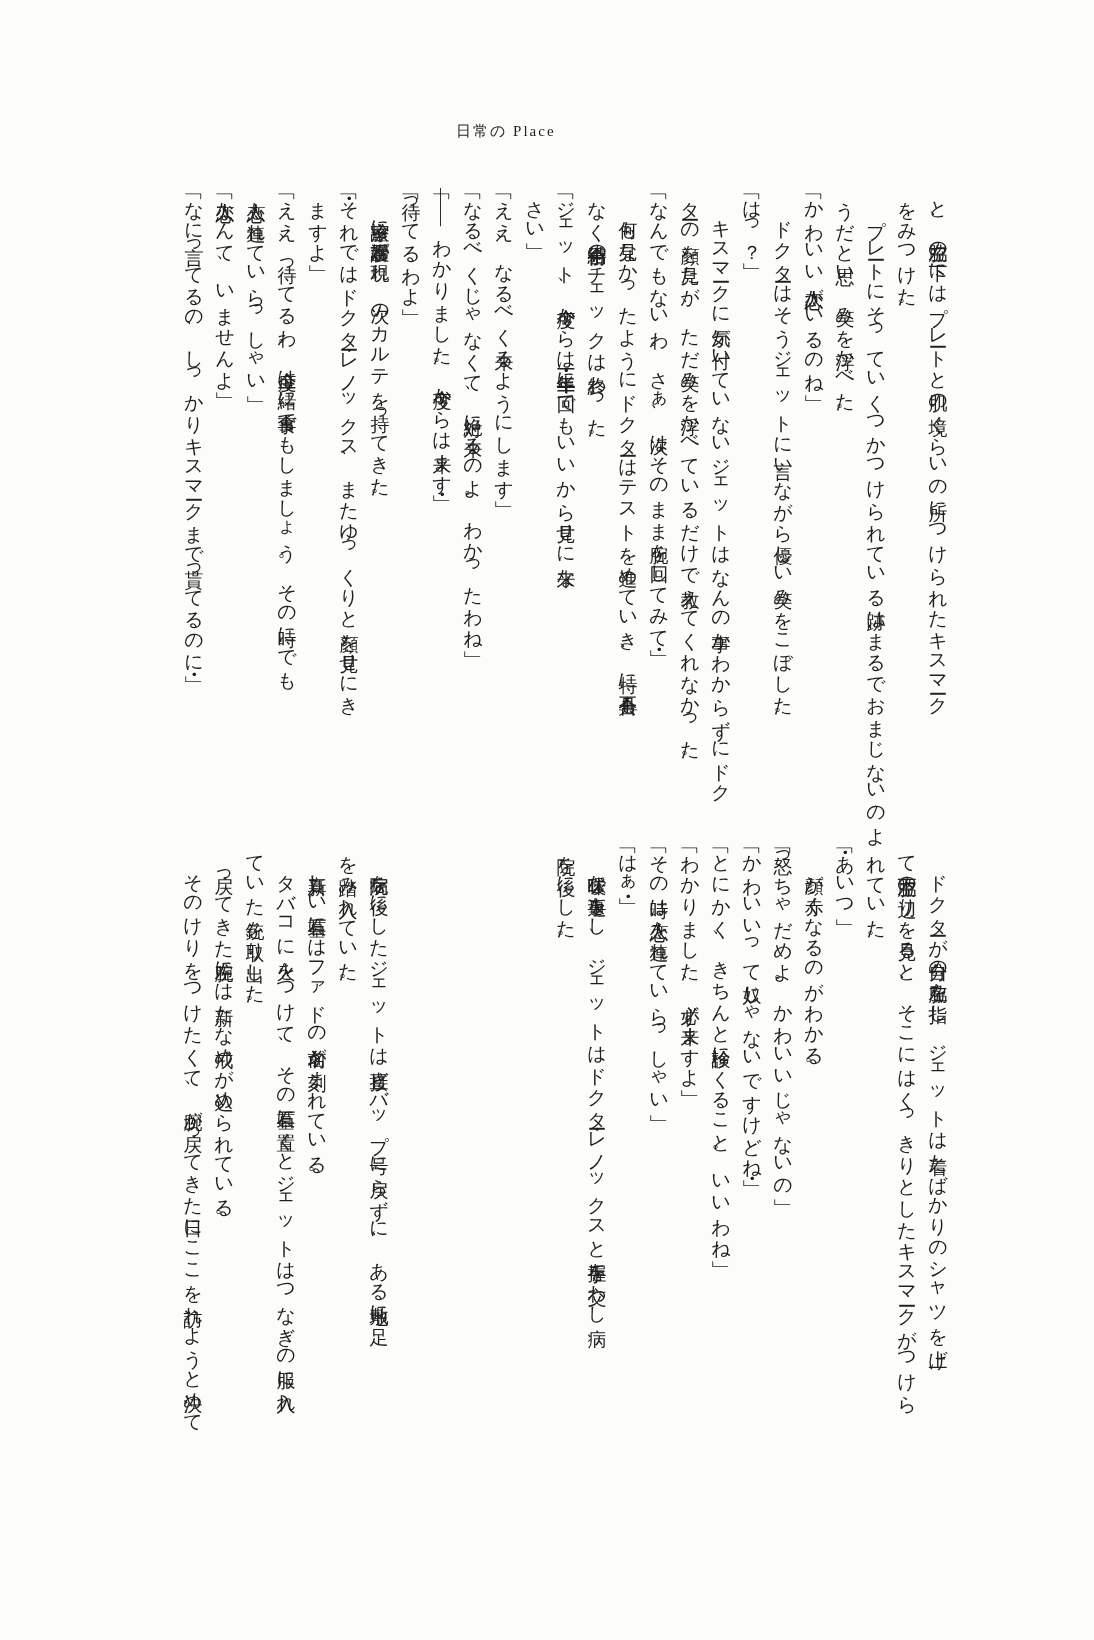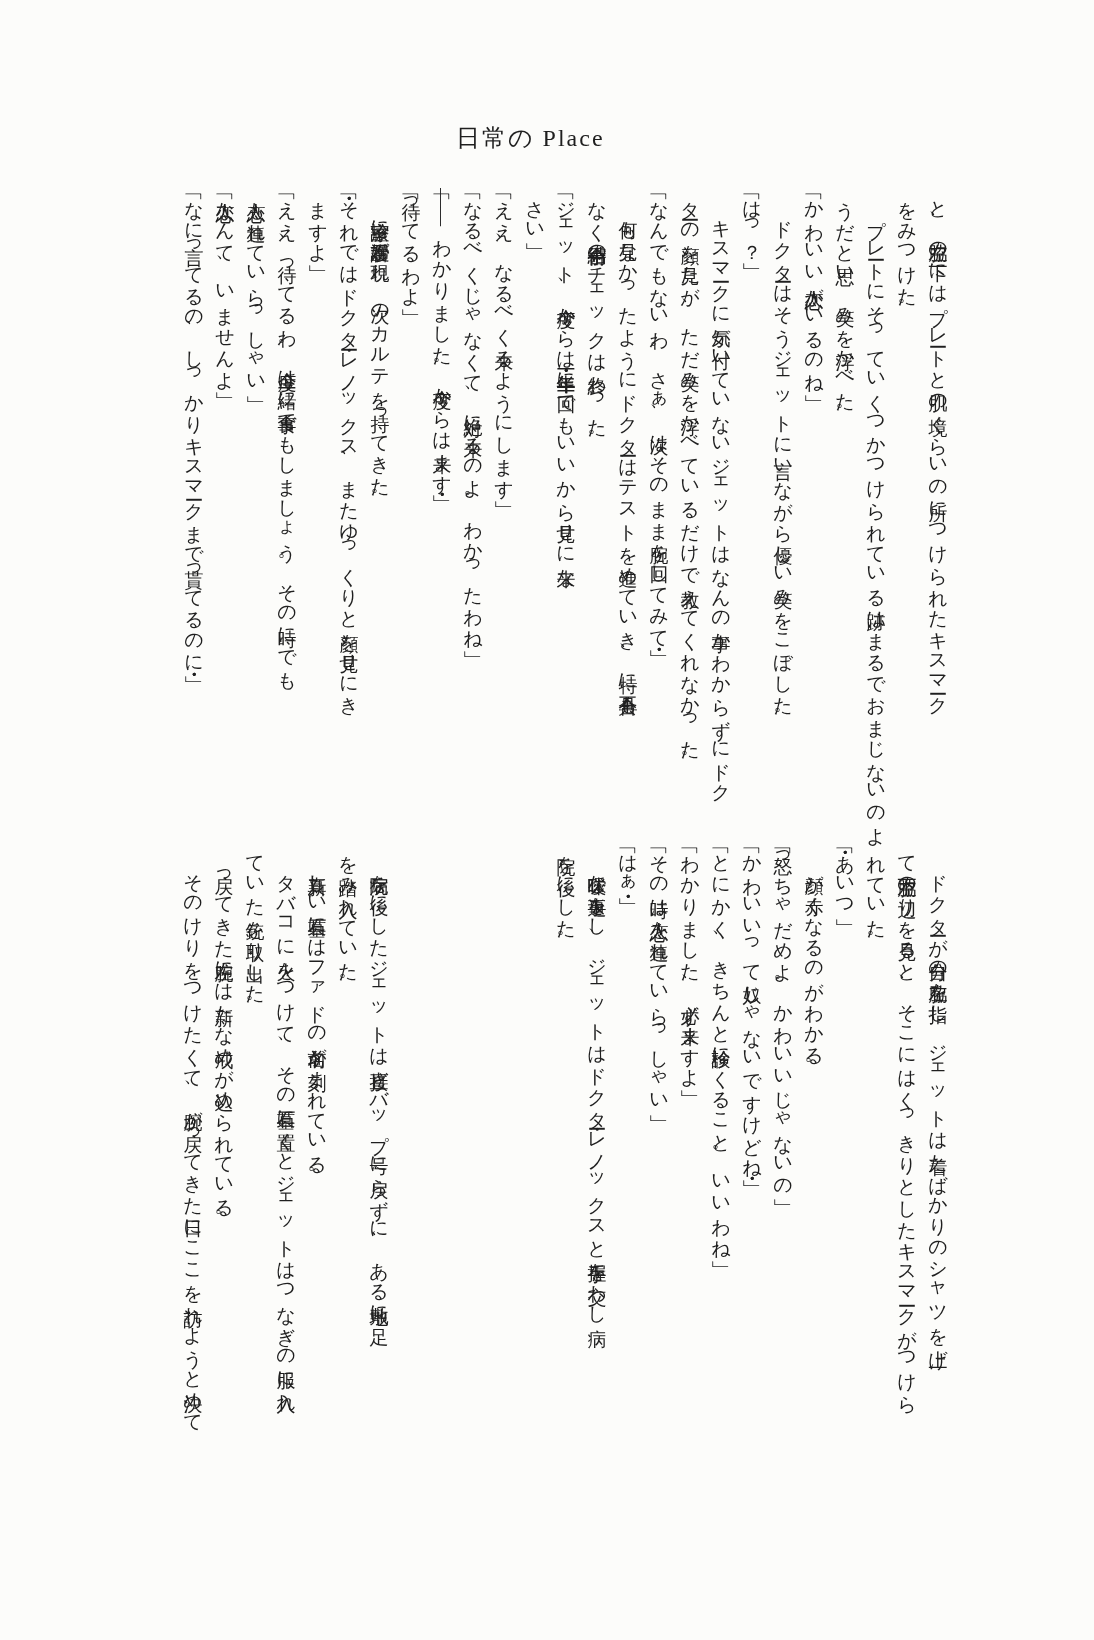--- a/index.html
+++ b/index.html
@@ -15,21 +15,21 @@
     background: #fcfcfa;
     overflow: hidden;
     font-family: "Liberation Serif", "DejaVu Serif", serif;
     color: #1f1f1f;
   }
   .title {
     position: absolute;
     left: 456px;
     top: 122px;
     margin: 0;
-    font-size: 24px;
+    font-size: 15px;
     font-weight: normal;
     letter-spacing: 2px;
     white-space: nowrap;
   }
   .vblock {
     position: absolute;
     writing-mode: vertical-rl;
     text-orientation: mixed;
     font-size: 19px;
     line-height: 31px;

